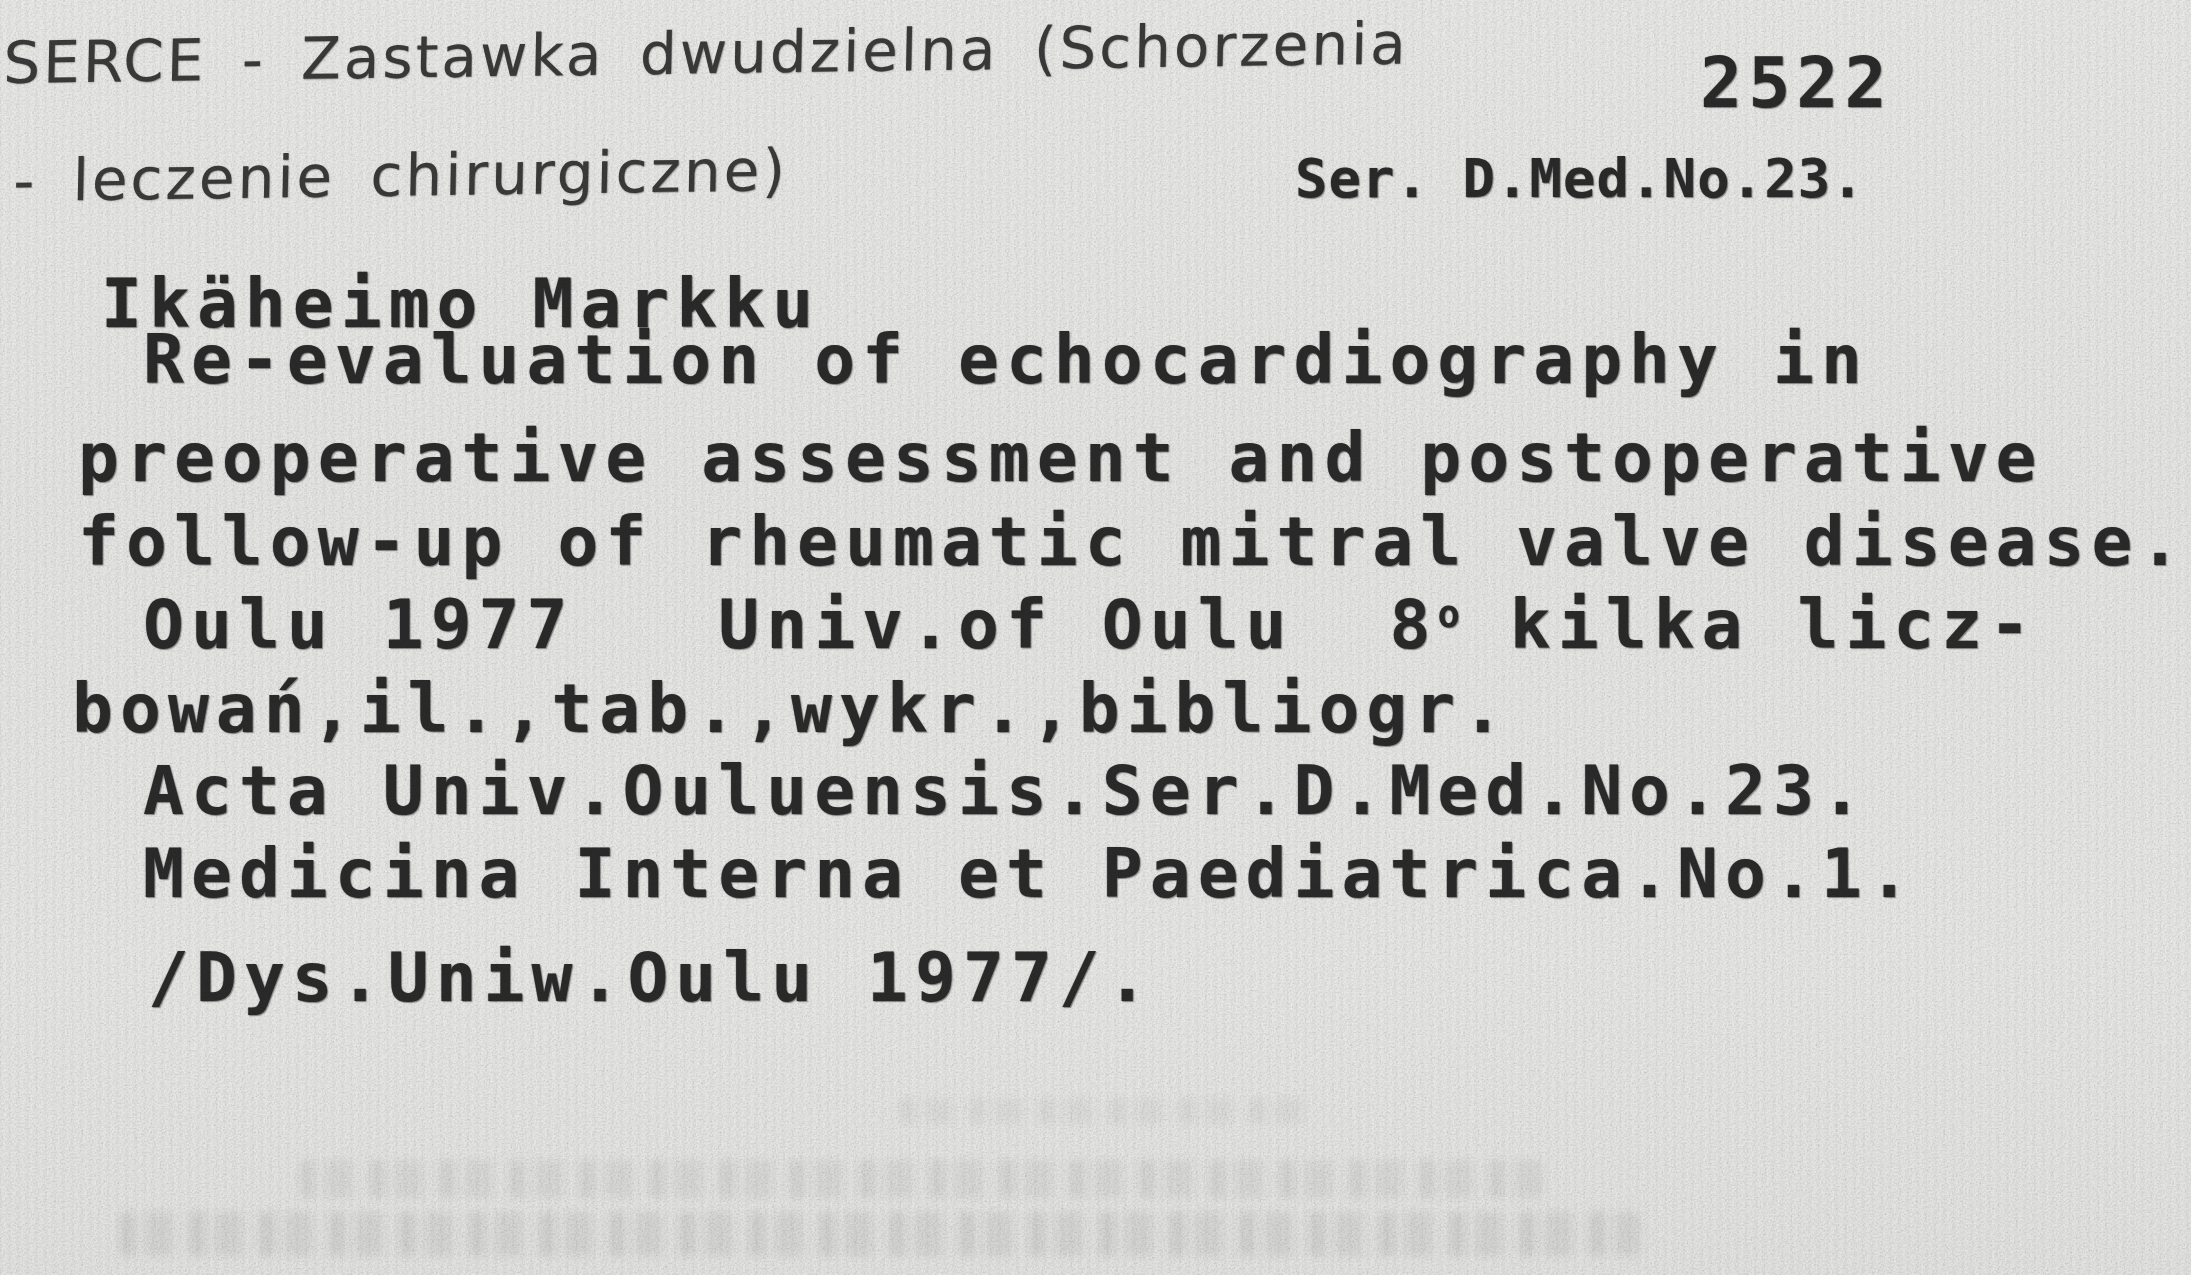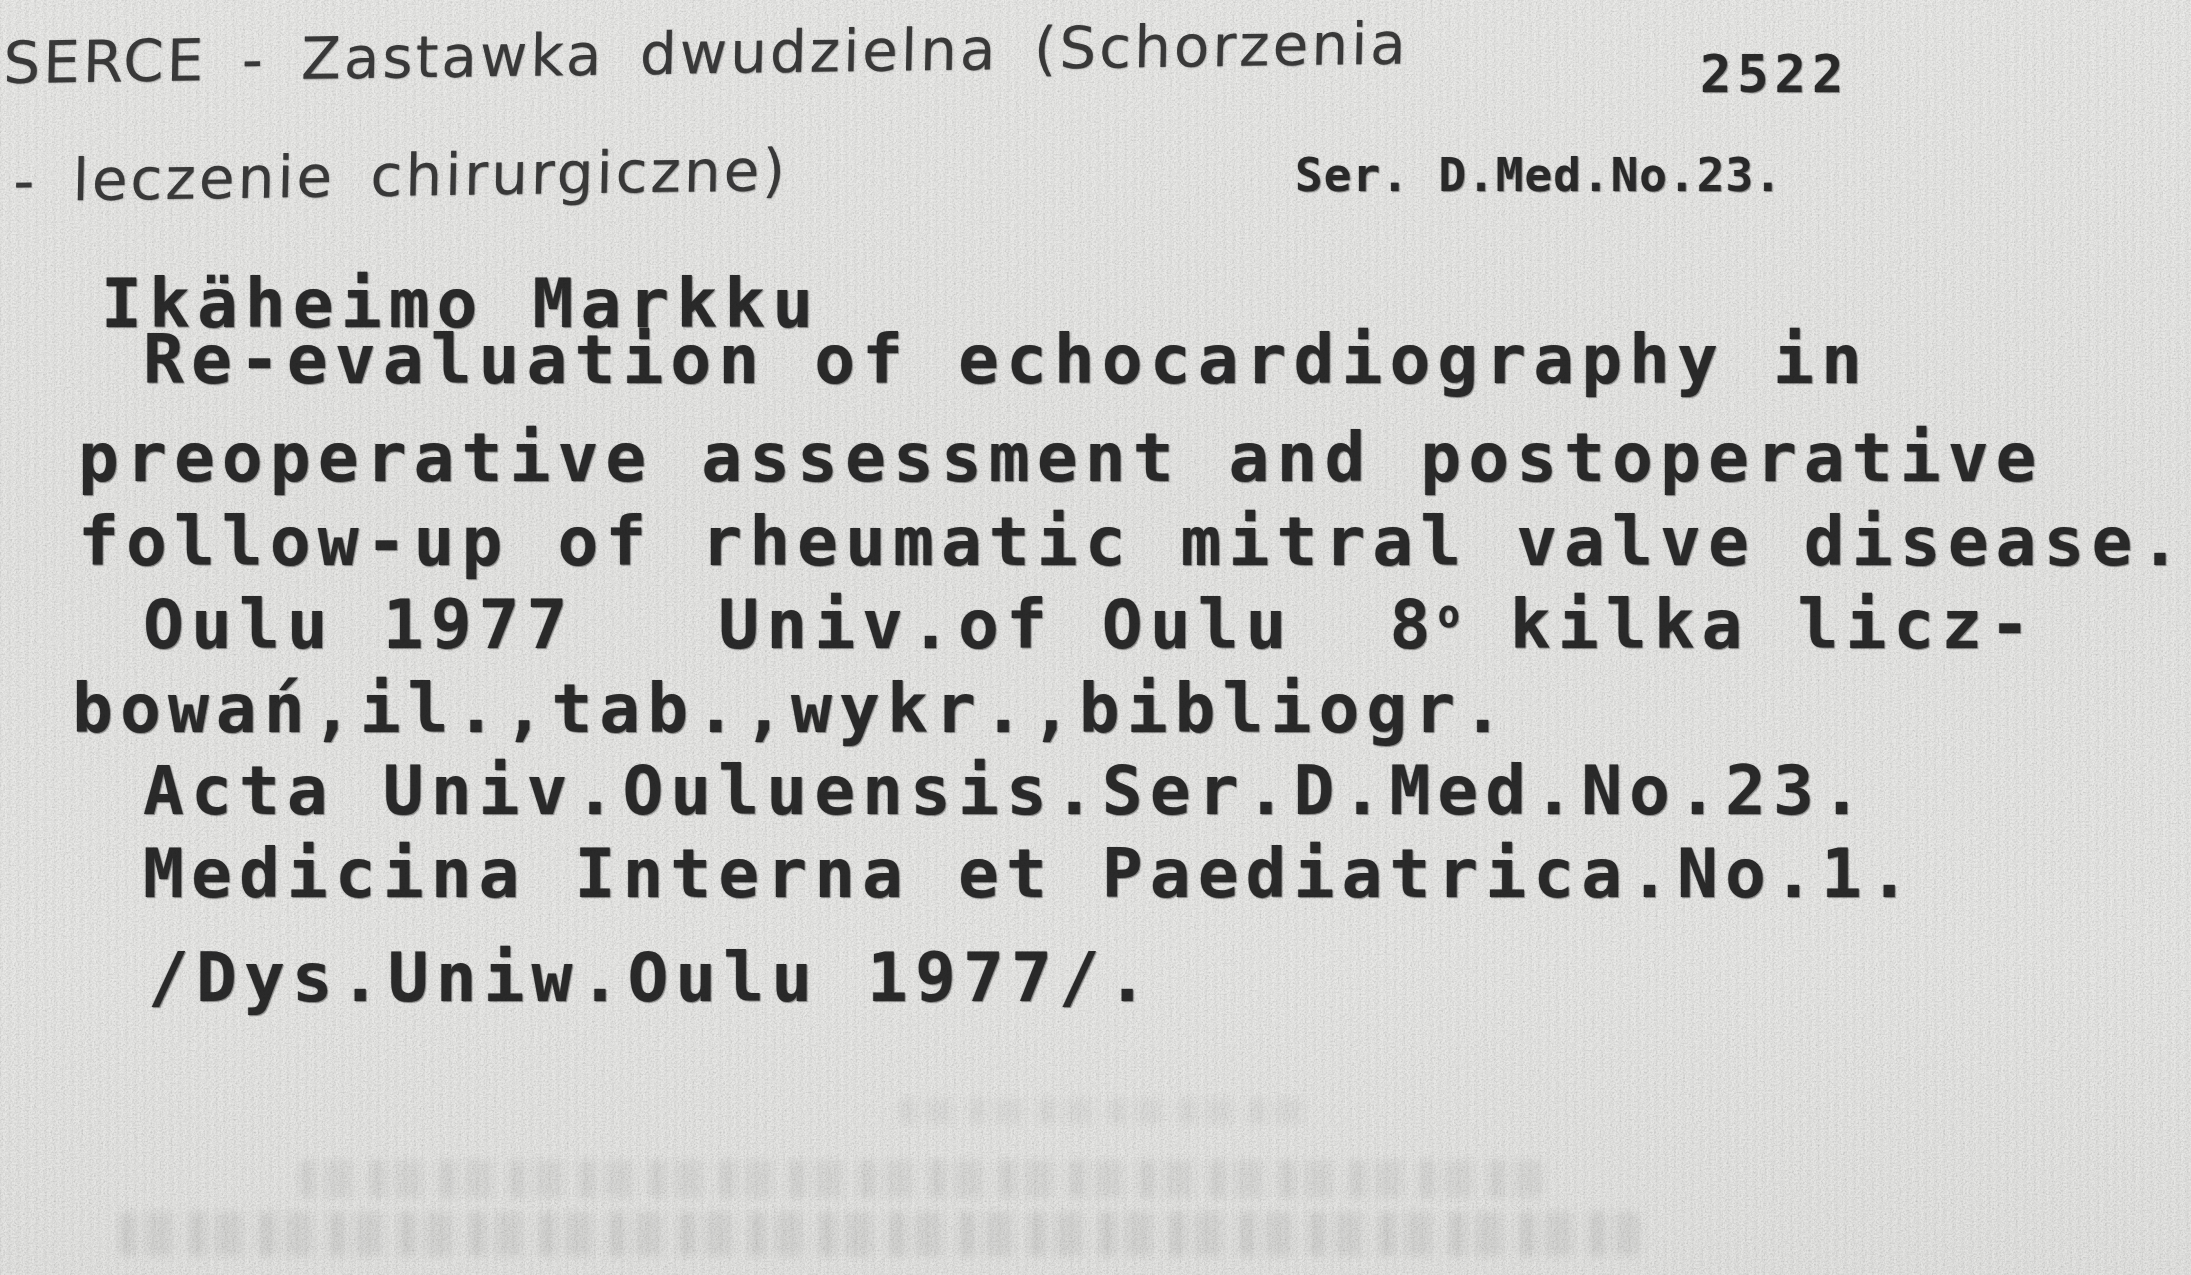--- a/index.html
+++ b/index.html
@@ -34,26 +34,26 @@
     font-family: "DejaVu Sans Mono", "Liberation Mono", monospace;
     font-weight: bold;
     color: #2a2a2a;
     font-size: 68px;
     letter-spacing: 7px;
     text-shadow: 1px 1px 1.2px rgba(45,45,45,0.55), -0.5px 0 1px rgba(70,70,70,0.35);
   }
 
   
   .typed-small {
-    font-size: 46px;
+    font-size: 54px;
     letter-spacing: 1px;
   }
 
   .typed-number {
-    font-size: 52px;
+    font-size: 70px;
     letter-spacing: 6px;
   }
 
   
   .hand {
     font-family: "DejaVu Sans", "Liberation Sans", sans-serif;
     font-weight: normal;
     color: #3a3a3a;
     font-size: 58px;
     letter-spacing: 3px;

